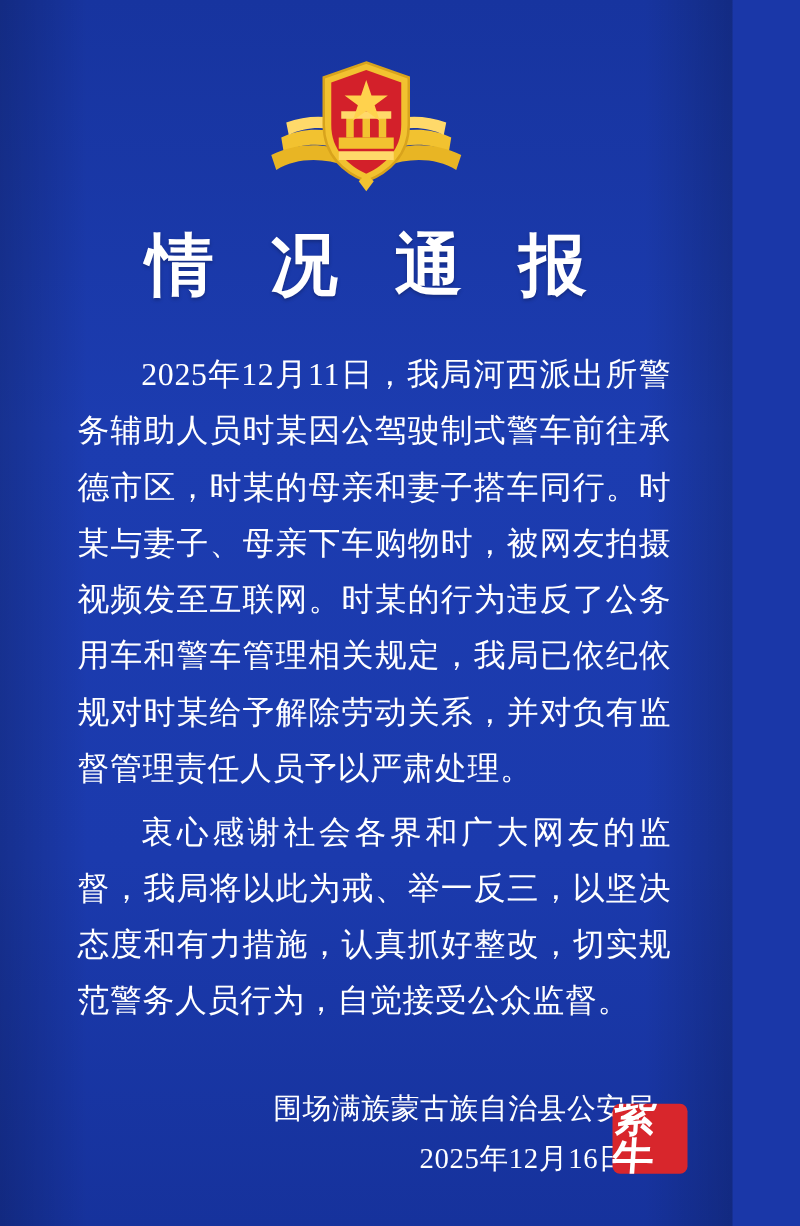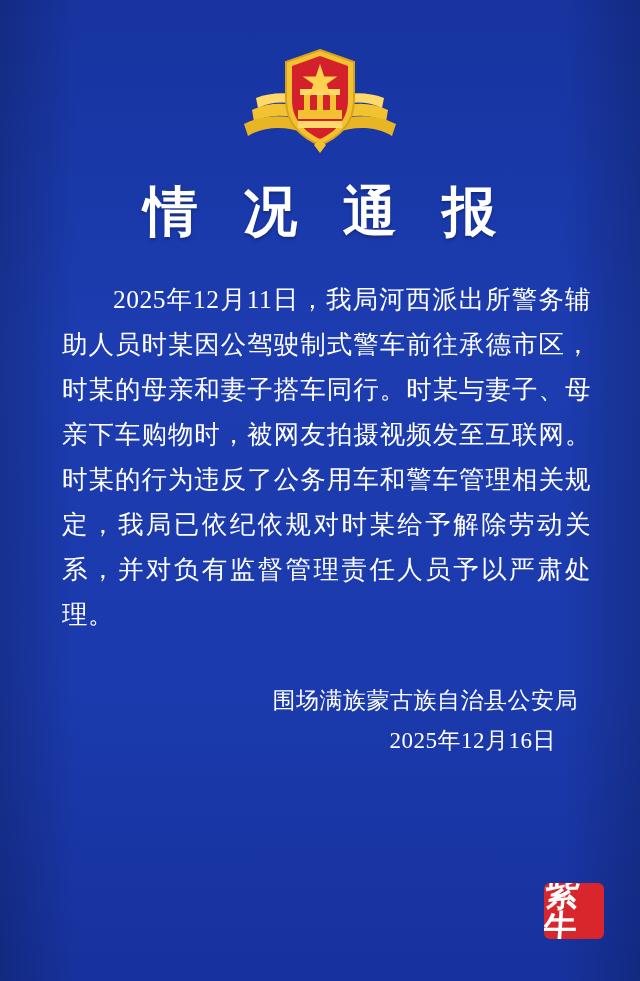--- a/index.html
+++ b/index.html
@@ -8,21 +8,21 @@
   }
   body {
     width: 640px;
     height: 981px;
     background: #1a37a8;
     font-family: "Liberation Serif", serif;
     overflow: hidden;
   }
   .page {
     position: relative;
-    width: 640px;
+    width: 586px;
     height: 981px;
     background: linear-gradient(180deg, #17349f 0%, #1c3cb0 35%, #1b3aad 70%, #16329c 100%);
     box-sizing: border-box;
   }
   
   .page::before {
     content: "";
     position: absolute;
     inset: 0;
     background: linear-gradient(90deg, rgba(0,0,0,0.18) 0%, rgba(0,0,0,0.0) 12%, rgba(0,0,0,0.0) 88%, rgba(0,0,0,0.18) 100%);
@@ -162,20 +162,21 @@
 
         <path d="M80 95 L 86 101 L 80 109 L 74 101 Z" fill="#f2c230"></path>
       </svg>
     </div>
   </div>
 
   <div class="title">情 况 通 报</div>
 
   <div class="body-block">
     <p class="para">2025年12月11日，我局河西派出所警务辅助人员时某因公驾驶制式警车前往承德市区，时某的母亲和妻子搭车同行。时某与妻子、母亲下车购物时，被网友拍摄视频发至互联网。时某的行为违反了公务用车和警车管理相关规定，我局已依纪依规对时某给予解除劳动关系，并对负有监督管理责任人员予以严肃处理。</p>
+    <p class="para">衷心感谢社会各界和广大网友的监督，我局将以此为戒、举一反三，以坚决态度和有力措施，认真抓好整改，切实规范警务人员行为，自觉接受公众监督。</p>
   </div>
 
   <div class="signature">
     <span class="sig-line">围场满族蒙古族自治县公安局</span>
     <span class="sig-date">2025年12月16日</span>
   </div>
 
   <div class="footer">
     <div class="logo-badge">
       <span class="zi">紫牛</span>

